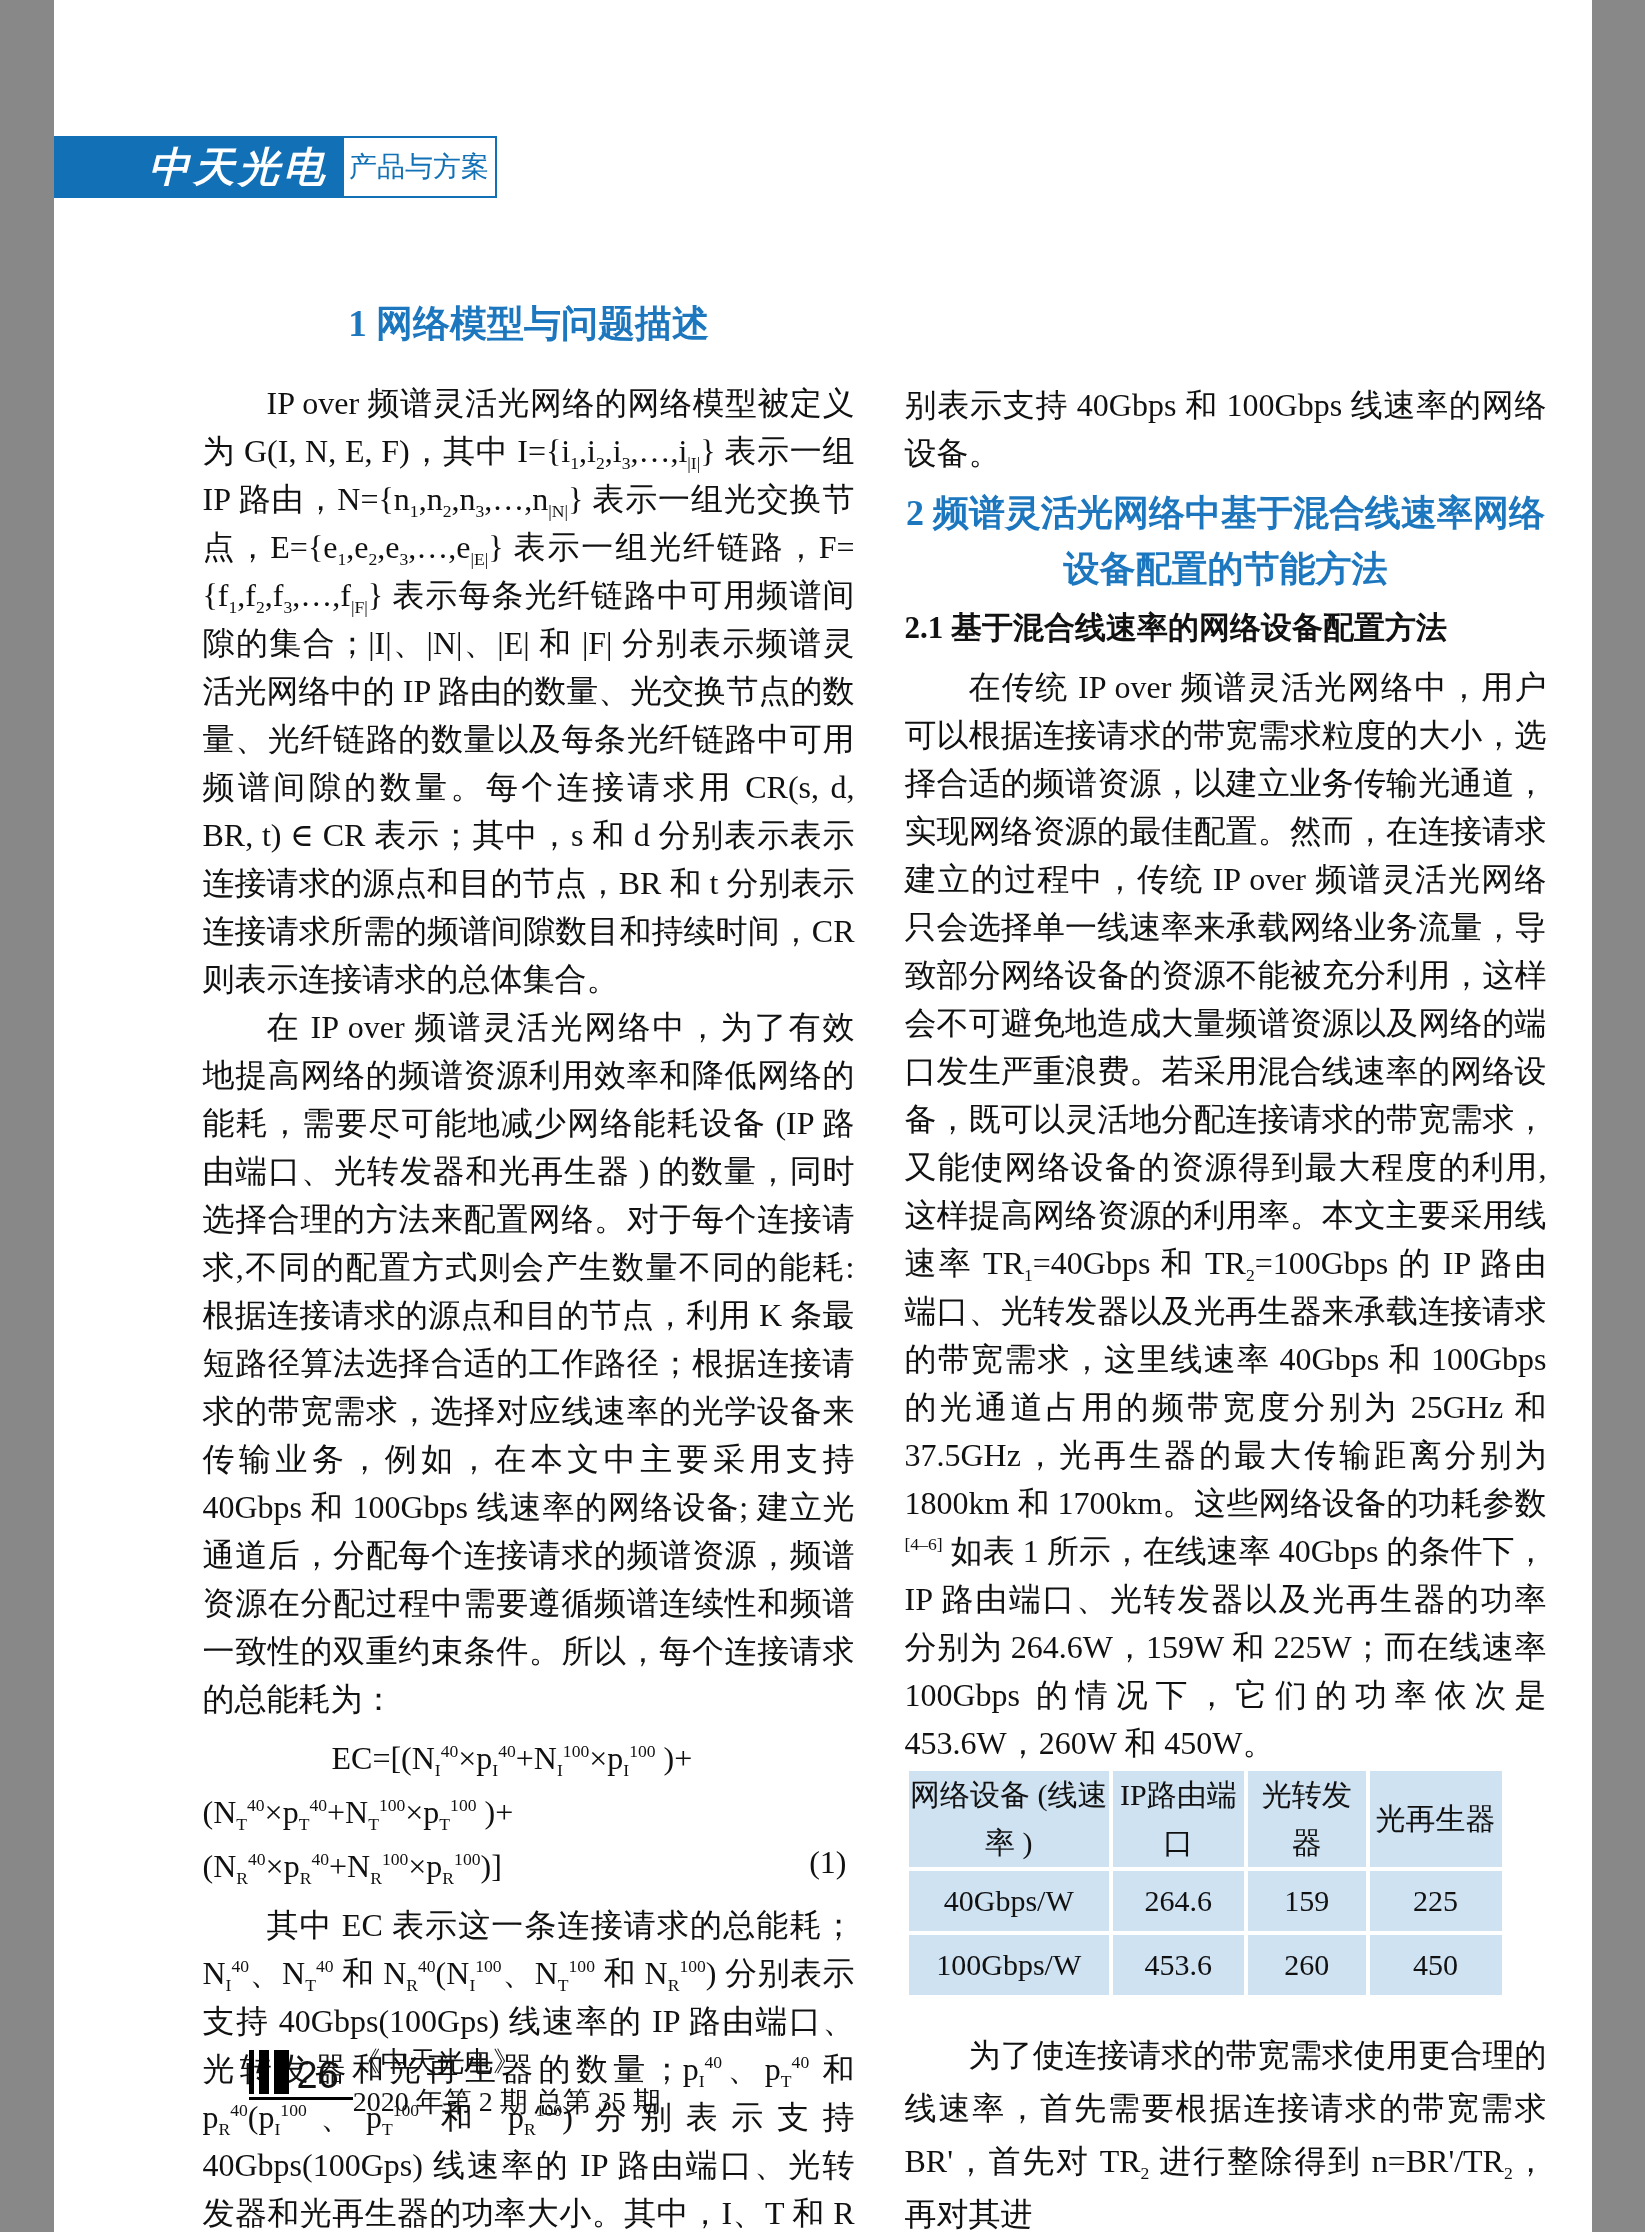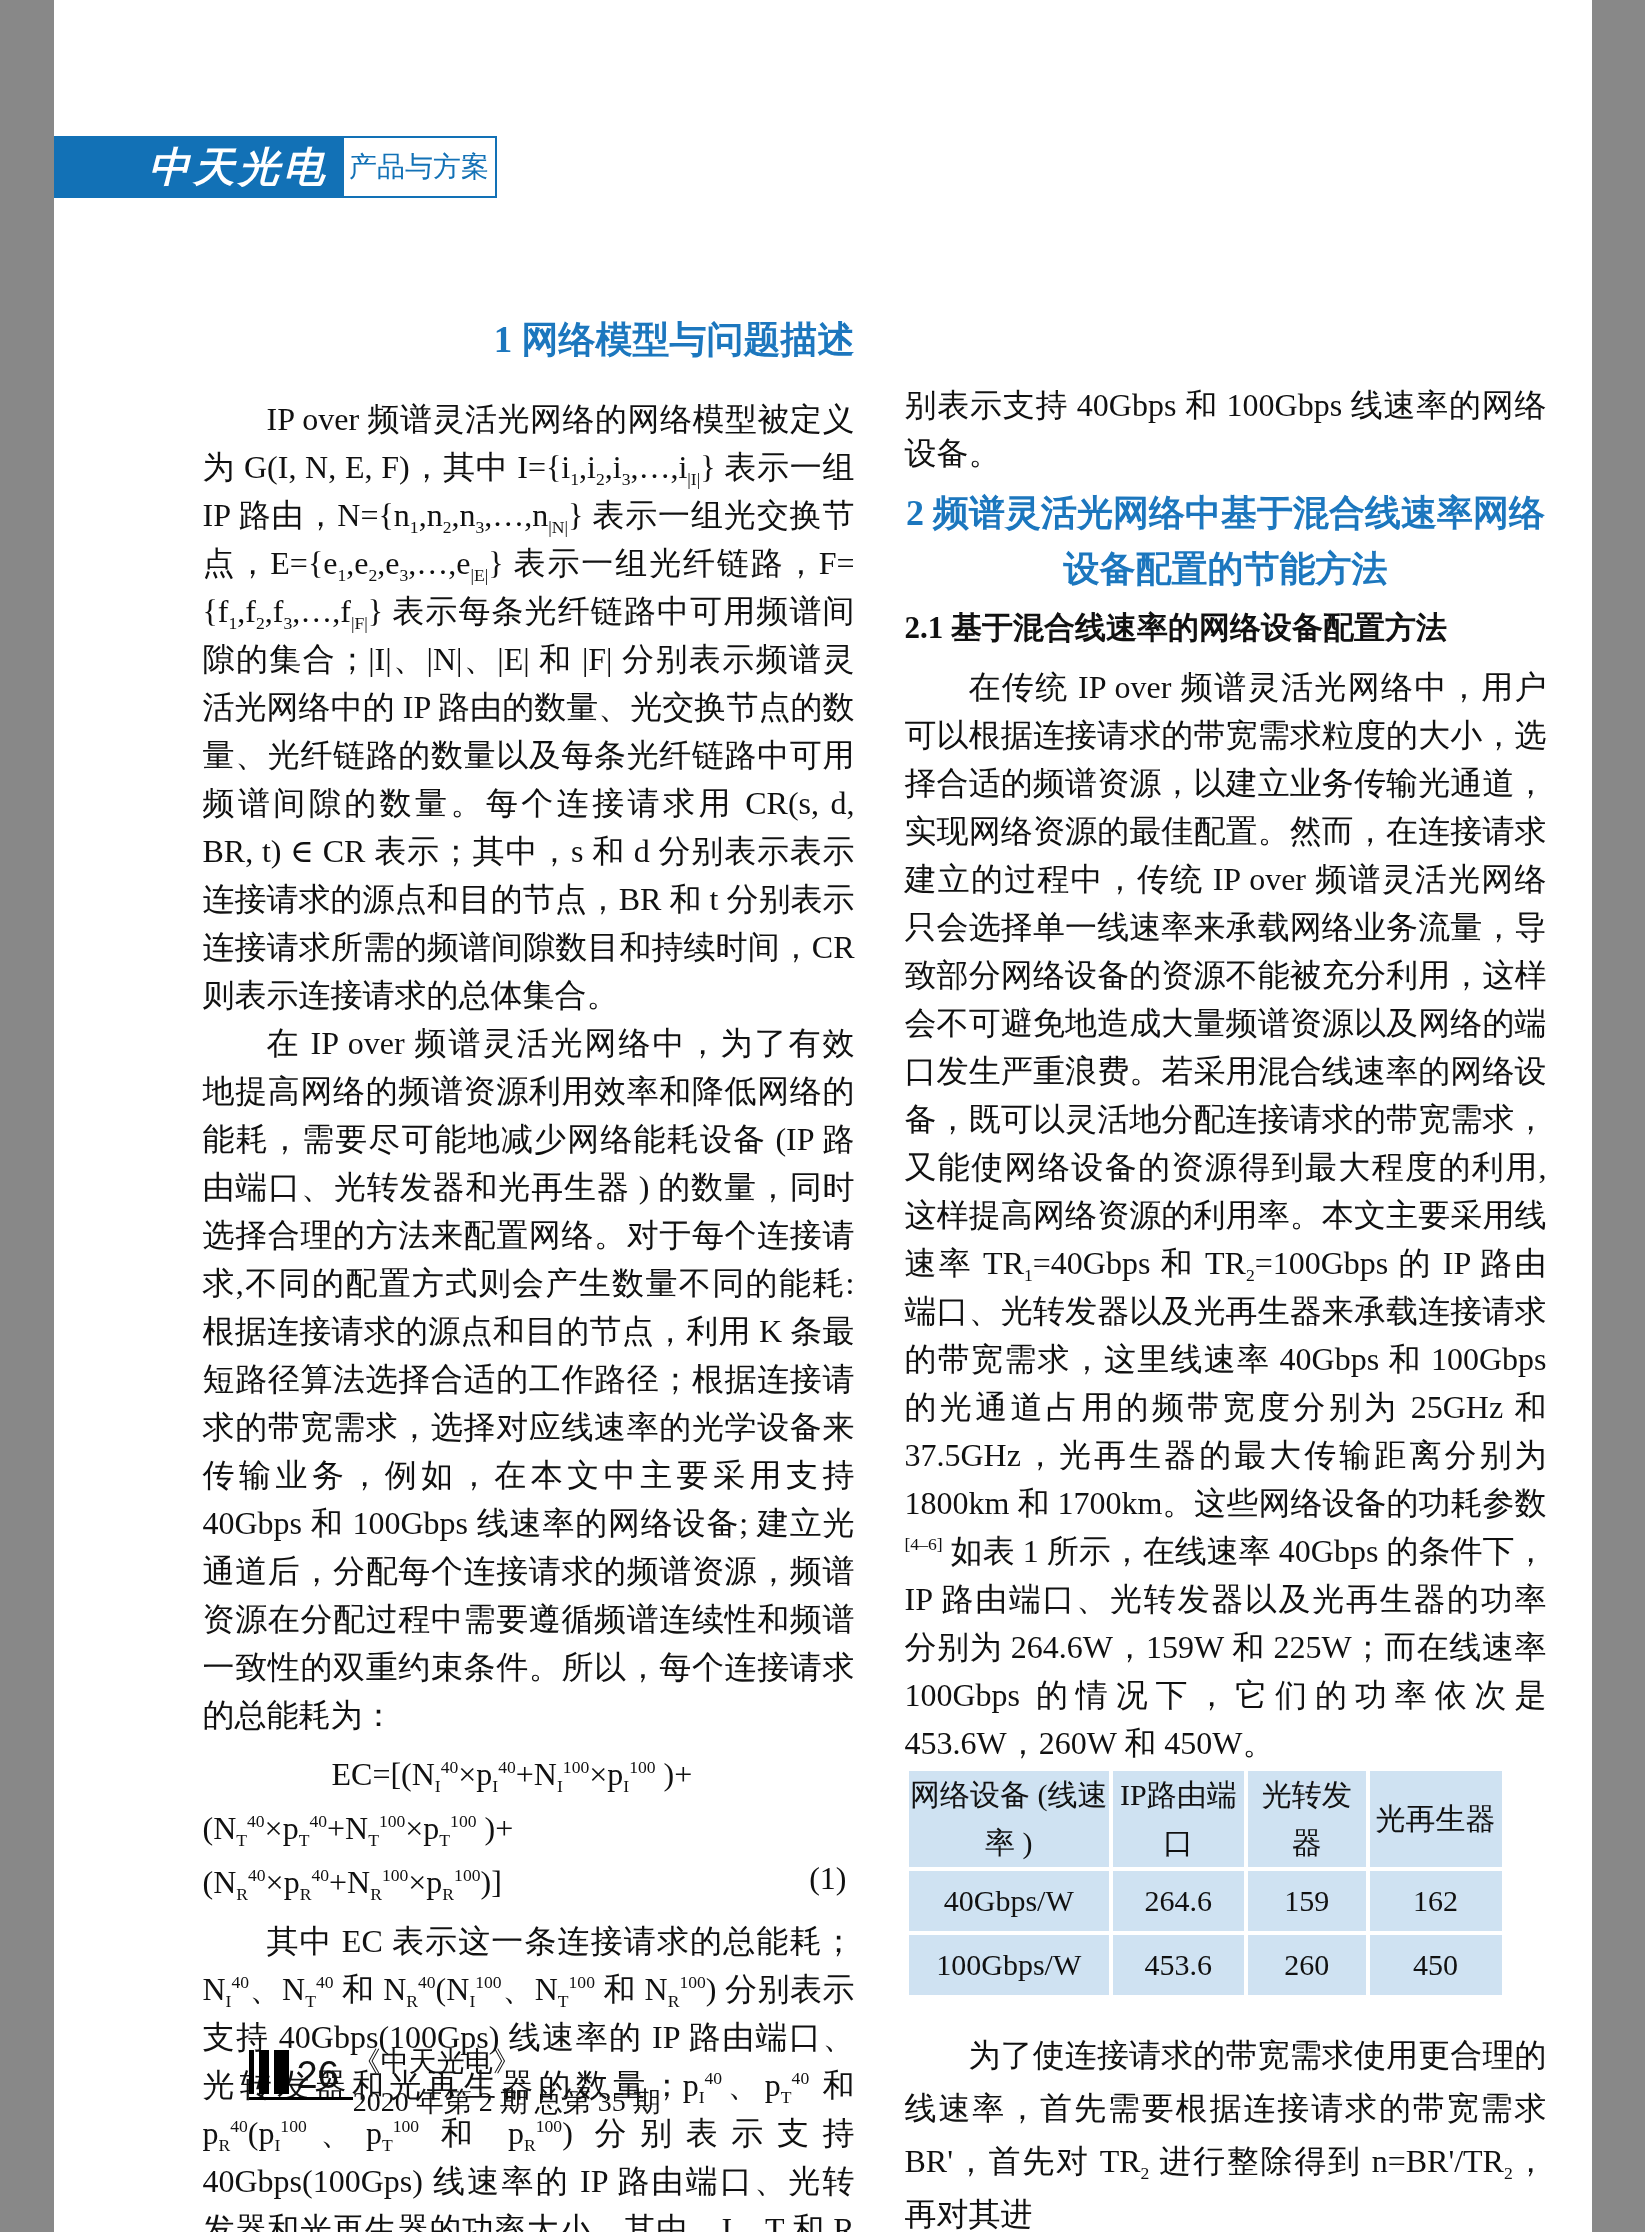--- a/index.html
+++ b/index.html
@@ -35,21 +35,21 @@
   
   .col{position:absolute;font-size:32px;line-height:48px;text-align:justify;}
   .col-left{left:149px;top:299px;width:652px;}
   .col-right{left:851px;top:381px;width:642px;}
   p{margin:0;}
   p.indent{text-indent:64px;}
   sup{font-size:0.55em;vertical-align:super;line-height:0;}
   sub{font-size:0.55em;vertical-align:sub;line-height:0;}
   h1.sec{
     color:#1c77be;font-size:37px;font-weight:bold;
-    margin:16px 0 30px 0;line-height:50px;text-align:right;
+    margin:0 0 30px 0;line-height:50px;text-align:center;
   }
   h2.sec{
     color:#1c77be;font-size:36px;font-weight:bold;
     margin:8px 0 8px 0;line-height:56px;text-align:center;
   }
   h3.sec{
     color:#111;font-size:31px;font-weight:bold;
     margin:8px 0 12px 0;line-height:46px;text-align:left;
   }
   
@@ -132,21 +132,21 @@
           <tr>
         <th>网络设备 (线速率 )</th>
         <th>IP路由端口</th>
         <th>光转发器</th>
         <th>光再生器</th>
       </tr>
       <tr>
         <td>40Gbps/W</td>
         <td>264.6</td>
         <td>159</td>
-        <td>162</td>
+        <td>225</td>
       </tr>
       <tr>
         <td>100Gbps/W</td>
         <td>453.6</td>
         <td>260</td>
         <td>450</td>
       </tr>
     </tbody>
       </table>
 

